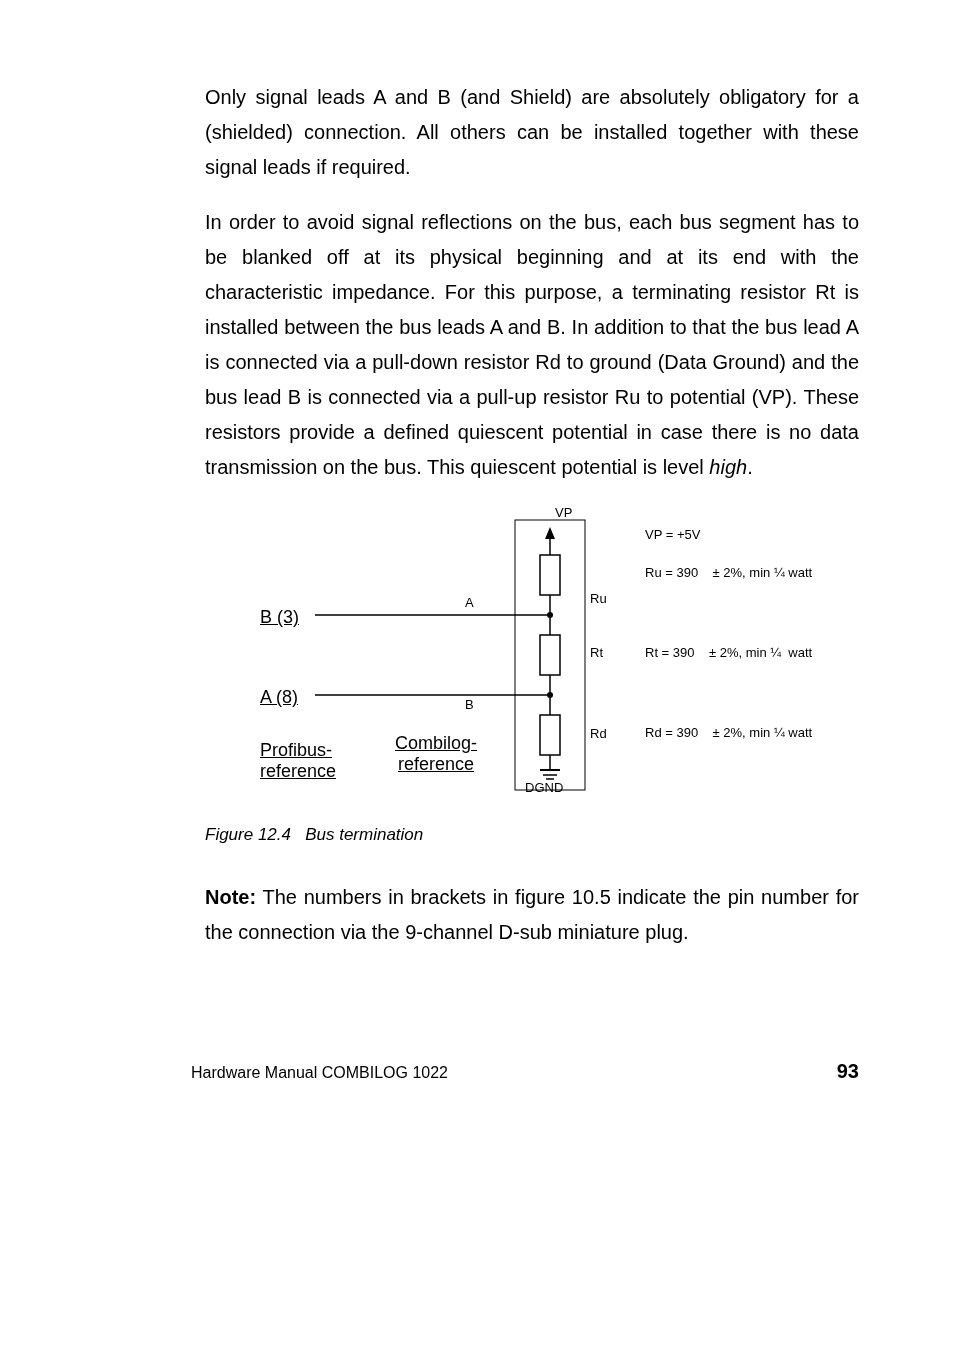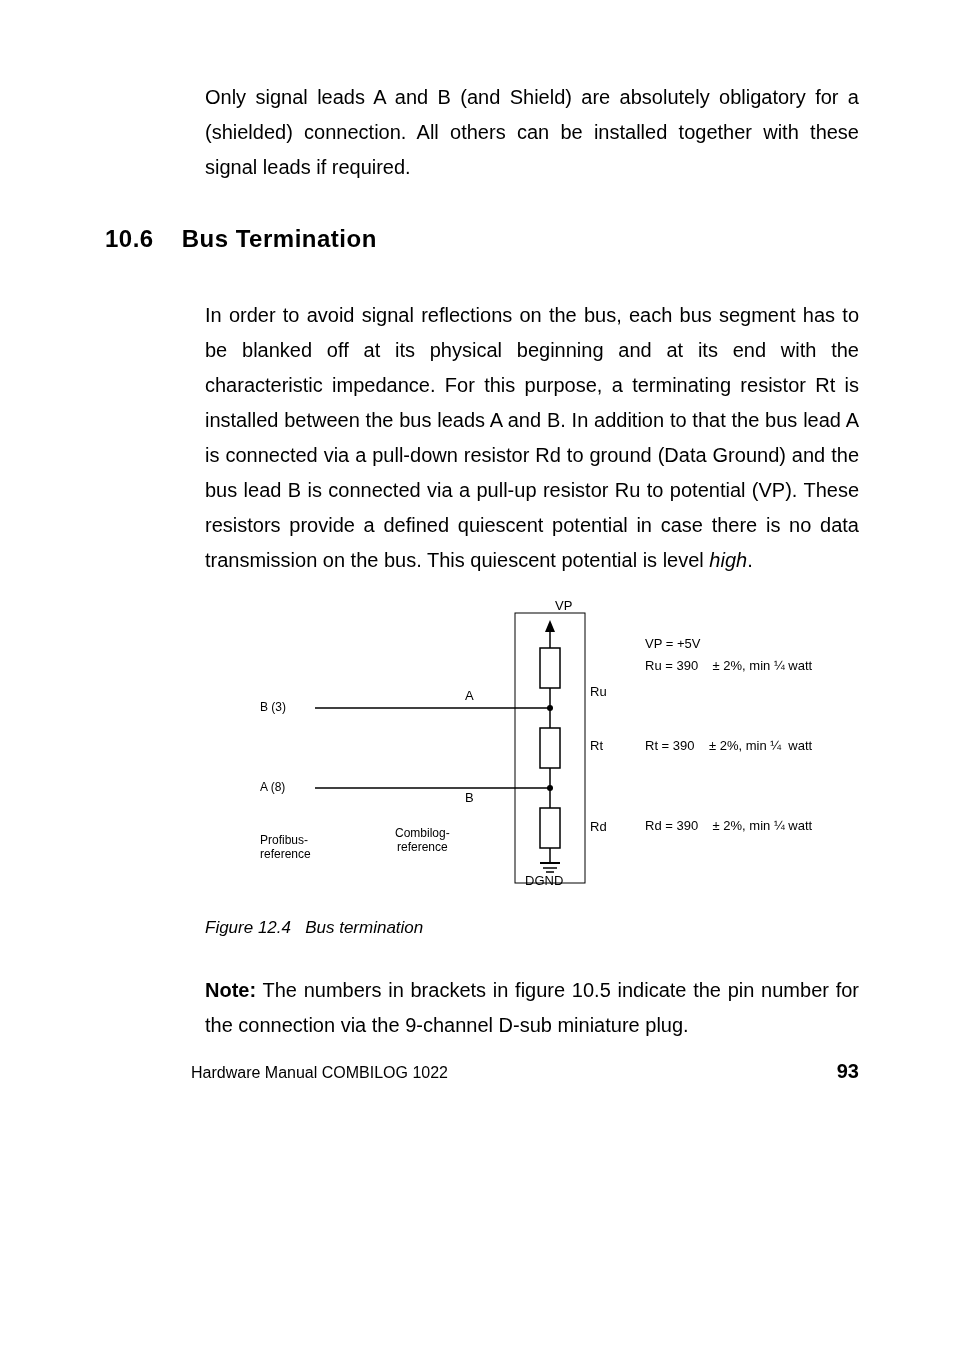--- a/index.html
+++ b/index.html
@@ -50,21 +50,22 @@
     margin-bottom: 10px;
     font-size: 13px;
   }
   .fig-label {
     position: absolute;
     font-size: 13px;
     text-align: right;
   }
   .fig-label-left {
     position: absolute;
-    font-size: 12px;
+    font-size: 18px;
+    text-decoration: underline;
   }
   .fig-label-right {
     position: absolute;
     font-size: 13px;
     text-align: left;
   }
   .fig-caption {
     margin-left: 100px;
     font-style: italic;
     font-size: 17px;
@@ -93,24 +94,20 @@
     top: 0;
   }
 </style>
 </head>
 <body>
 
 <div class="page">
 
   <p class="body-text">Only signal leads A and B (and Shield) are absolutely obligatory for a (shielded) connection. All others can be installed together with these signal leads if required.</p>
 
-  <div class="section-header">
-    <span class="section-number">10.6</span>
-    <span class="section-title">Bus Termination</span>
-  </div>
 
   <p class="body-text">
     <span>In order to avoid signal reflections on the bus, each bus segment has to be blanked off at its physical beginning and at its end with the characteristic impedance. For this purpose, a terminating resistor Rt is installed between the bus leads A and B. In addition to that the bus lead A is connected via a pull-down resistor Rd to ground (Data Ground) and the bus lead B is connected via a pull-up resistor Ru to potential (VP). These resistors provide a defined quiescent potential in case there is no data transmission on the bus. This quiescent potential is level </span><span class="italic">high</span><span>.</span>
   </p>
 
   <div class="figure-area">
     <svg width="660" height="300">
 
       <rect x="310" y="15" width="70" height="270" fill="none" stroke="#000" stroke-width="1"></rect>
 
@@ -152,21 +149,21 @@
     <div class="fig-label-left" style="left:55px; top:235px; text-align:left;">
       <span>Profibus-</span><br>
       <span>reference</span>
     </div>
 
     <div class="fig-label-left" style="left:190px; top:228px; text-align:center;">
       <span>Combilog-</span><br>
       <span>reference</span>
     </div>
 
-    <div class="fig-label-right" style="left:440px; top:38px;">VP = +5V</div>
+    <div class="fig-label-right" style="left:440px; top:22px;">VP = +5V</div>
     <div class="fig-label-right" style="left:440px; top:60px; white-space:pre;">Ru = 390    ± 2%, min ¼ watt</div>
     <div class="fig-label-right" style="left:440px; top:140px; white-space:pre;">Rt = 390    ± 2%, min ¼  watt</div>
     <div class="fig-label-right" style="left:440px; top:220px; white-space:pre;">Rd = 390    ± 2%, min ¼ watt</div>
   </div>
 
   <div class="fig-caption">
     <span>Figure 12.4</span>&nbsp;&nbsp;&nbsp;<span>Bus termination</span>
   </div>
 
   <p class="body-text">

